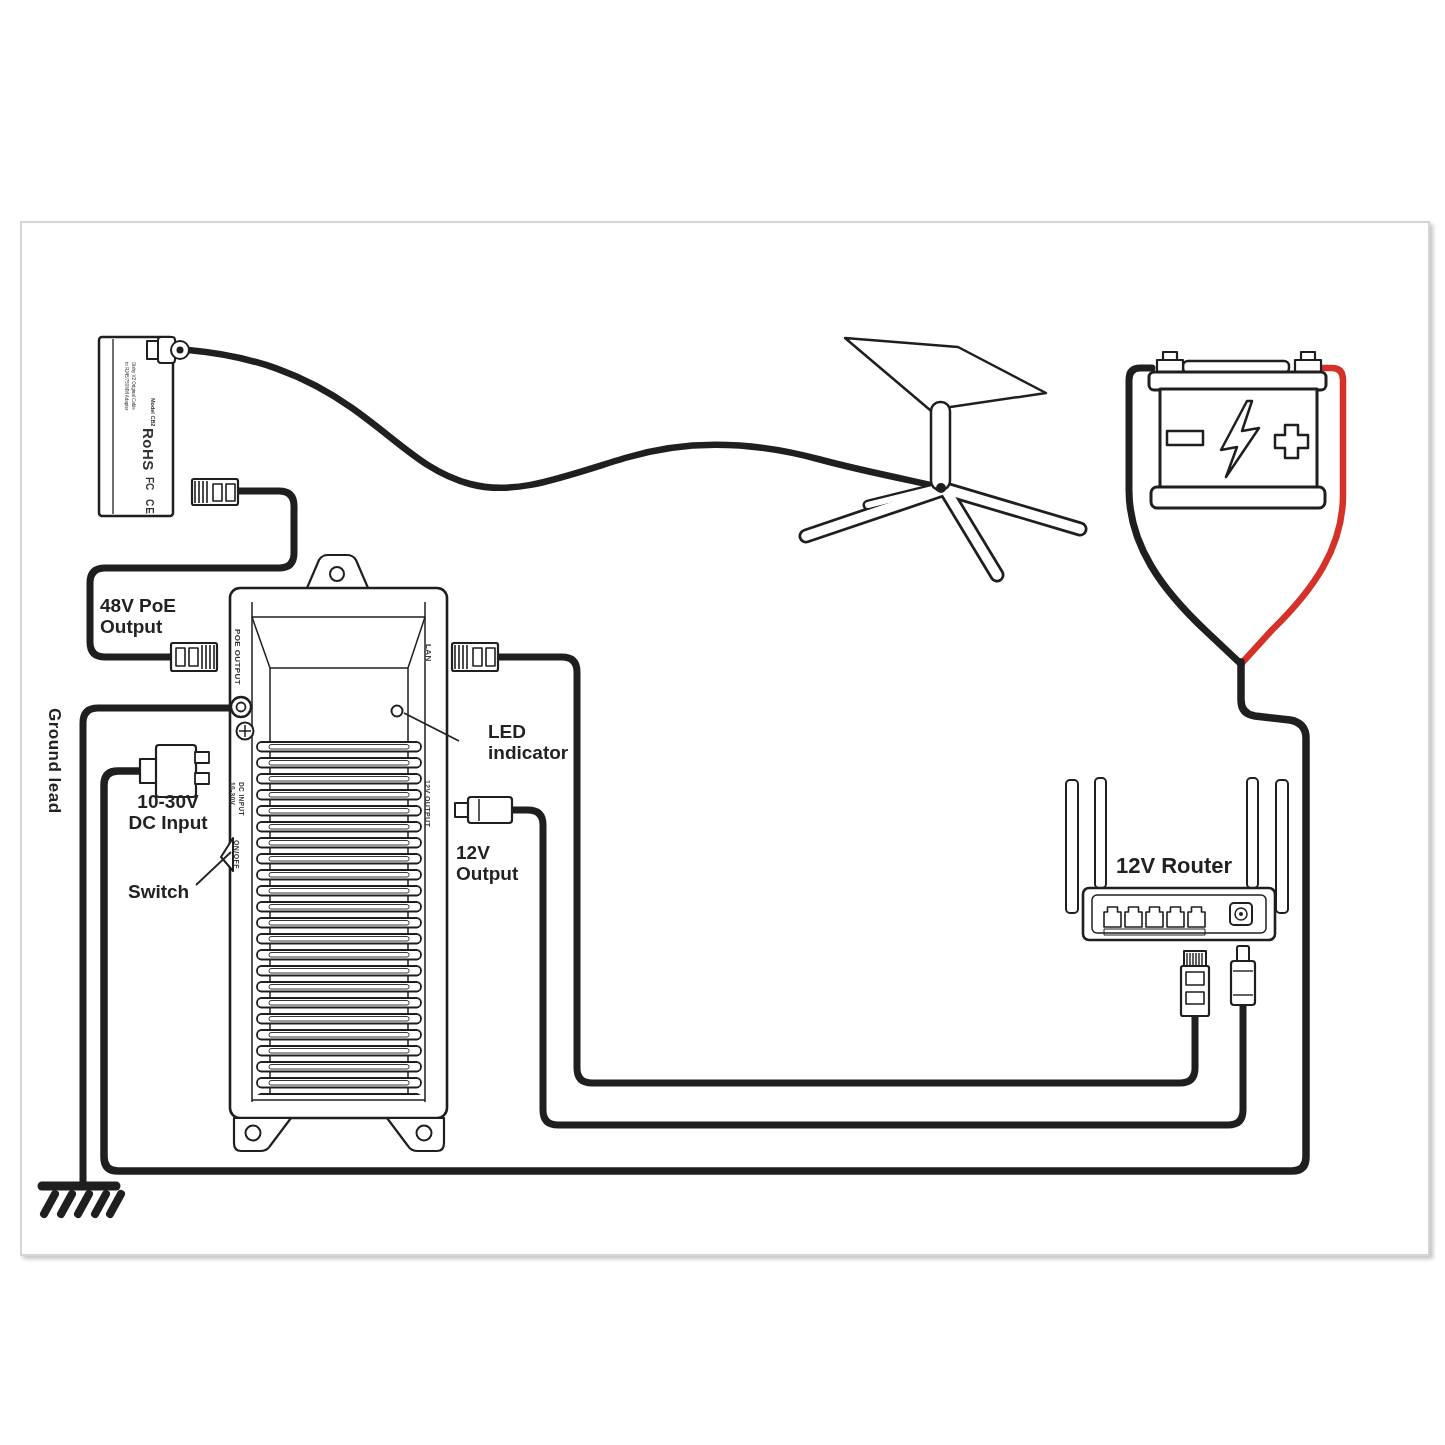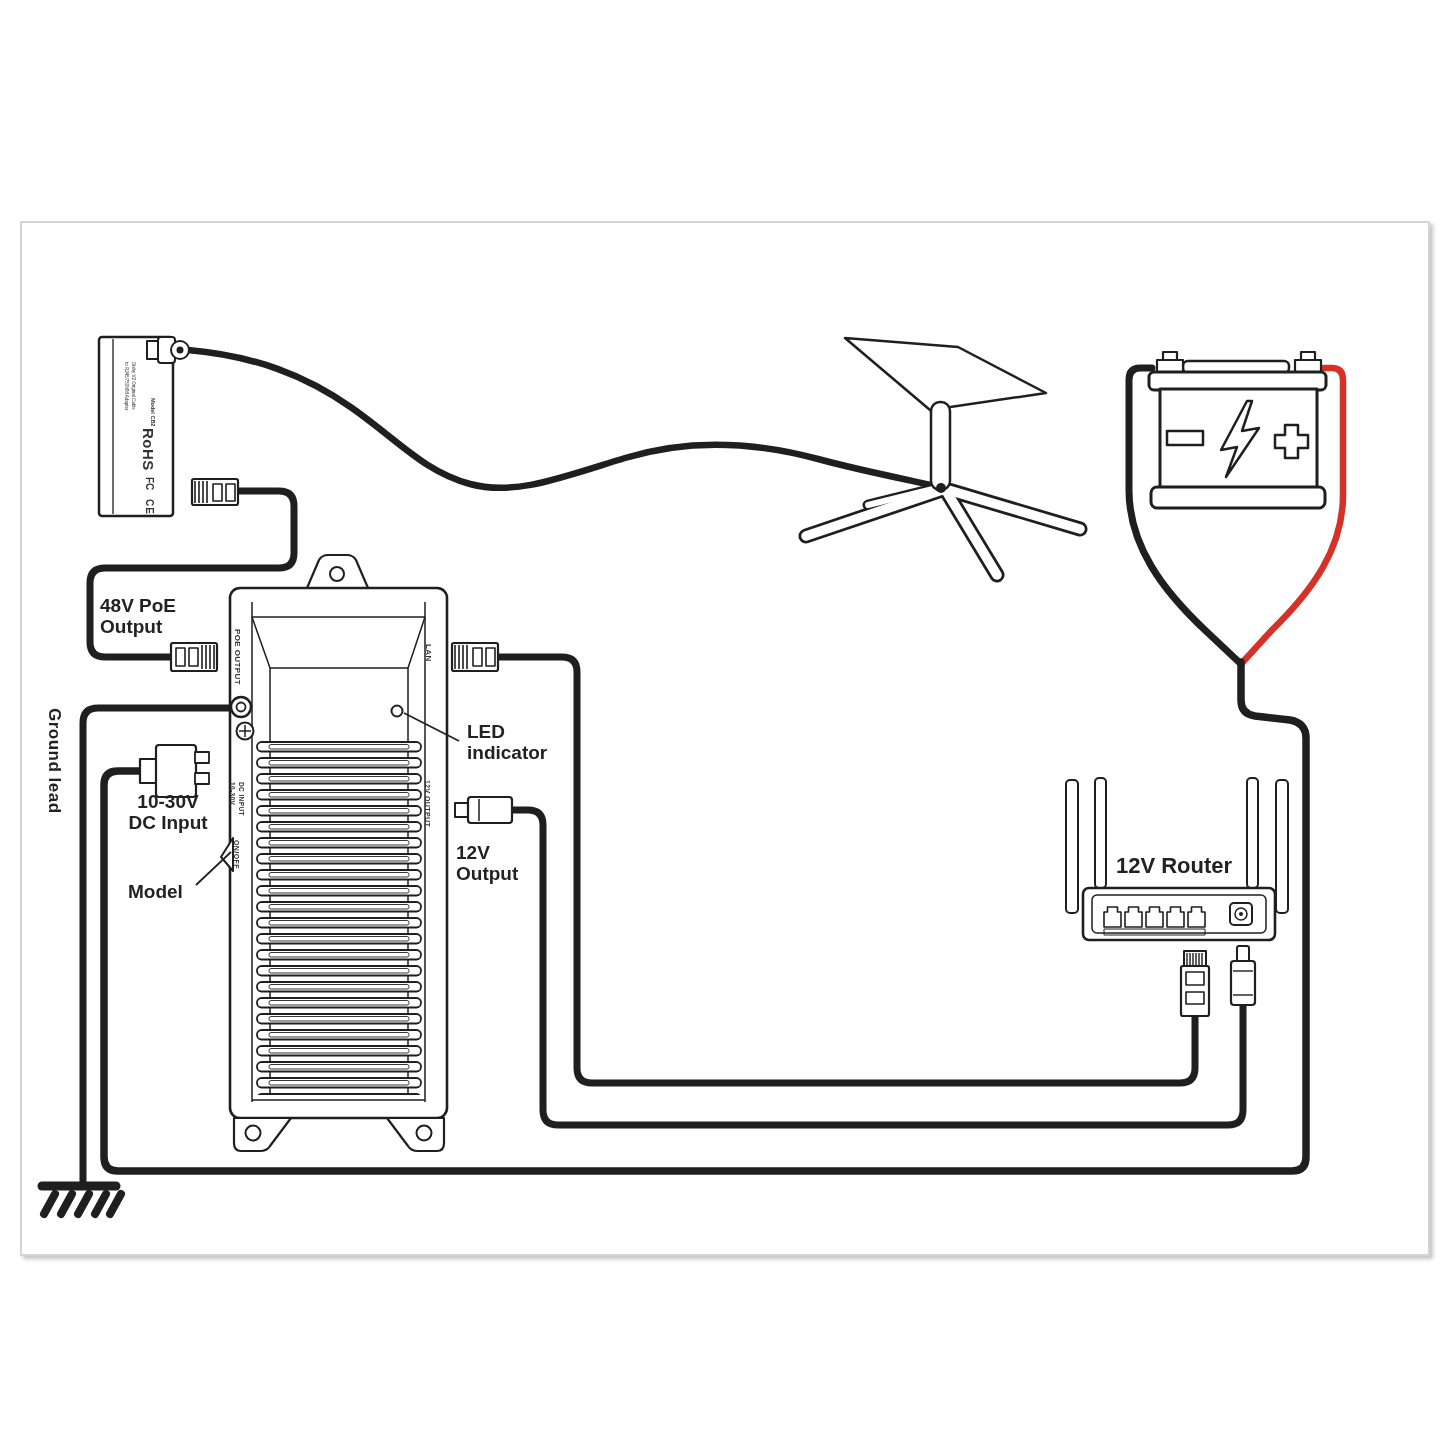--- a/index.html
+++ b/index.html
@@ -18,21 +18,21 @@
   .ln{stroke:var(--wire-black);fill:none;stroke-linecap:round;stroke-linejoin:round;}
   .red{stroke:var(--wire-red);}
   .dev{stroke:#1f1f1f;fill:#ffffff;stroke-linejoin:round;}
   .nofill{fill:none;}
   .lbl{position:absolute;font-weight:bold;color:var(--text);font-size:19px;line-height:1.1;white-space:pre;}
   .vert{writing-mode:vertical-rl;}
   .lbl-poe48{left:100px;top:596px;width:122px;text-align:left;}
   .lbl-ground{left:44px;top:708px;font-size:17px;letter-spacing:.5px;}
   .lbl-dcin{left:116px;top:792px;width:104px;text-align:center;}
   .lbl-switch{left:128px;top:882px;}
-  .lbl-led{left:467px;top:722px;}
+  .lbl-led{left:488px;top:722px;}
   .lbl-12v{left:456px;top:827px;margin-top:16px;}
   .lbl-router{left:1088px;top:854px;width:172px;text-align:center;font-size:22px;}
   .port{position:absolute;font-weight:bold;color:#333;font-size:8px;letter-spacing:.4px;writing-mode:vertical-rl;white-space:pre;}
   .port-poe{left:233px;top:629px;}
   .port-lan{left:424px;top:644px;}
   .port-dc{left:228px;top:782px;writing-mode:vertical-lr;font-size:6.5px;line-height:1.3;}
   .port-onoff{left:233px;top:840px;font-size:7px;}
   .port-12v{left:424px;top:780px;font-size:7px;}
   .ad{position:absolute;writing-mode:vertical-rl;color:#333;white-space:pre;}
   .ad-desc{left:123px;top:362px;font-size:4.5px;line-height:1.6;}
@@ -240,21 +240,21 @@
       <rect class="dev" x="1237" y="946" width="12" height="17" rx="2" stroke-width="2"></rect>
       <rect class="dev" x="1231" y="961" width="24" height="44" rx="3" stroke-width="2.2"></rect>
       <line x1="1233" y1="971" x2="1253" y2="971" stroke="#1f1f1f" stroke-width="1.4"></line>
       <line x1="1233" y1="995" x2="1253" y2="995" stroke="#1f1f1f" stroke-width="1.4"></line>
     </g>
   </svg>
 
   <div class="lbl lbl-poe48"><span>48V PoE</span><br><span>Output</span></div>
   <div class="lbl vert lbl-ground">Ground lead</div>
   <div class="lbl lbl-dcin"><span>10-30V</span><br><span>DC Input</span></div>
-  <div class="lbl lbl-switch">Model</div>
+  <div class="lbl lbl-switch">Switch</div>
   <div class="lbl lbl-led"><span>LED</span><br><span>indicator</span></div>
   <div class="lbl lbl-12v"><span>12V</span><br><span>Output</span></div>
   <div class="lbl lbl-router">12V Router</div>
 
   <div class="port port-poe">POE OUTPUT</div>
   <div class="port port-lan">LAN</div>
   <div class="port port-dc"><span>10-30V</span><br><span>DC INPUT</span></div>
   <div class="port port-onoff">ON/OFF</div>
   <div class="port port-12v">12V OUTPUT</div>
 

